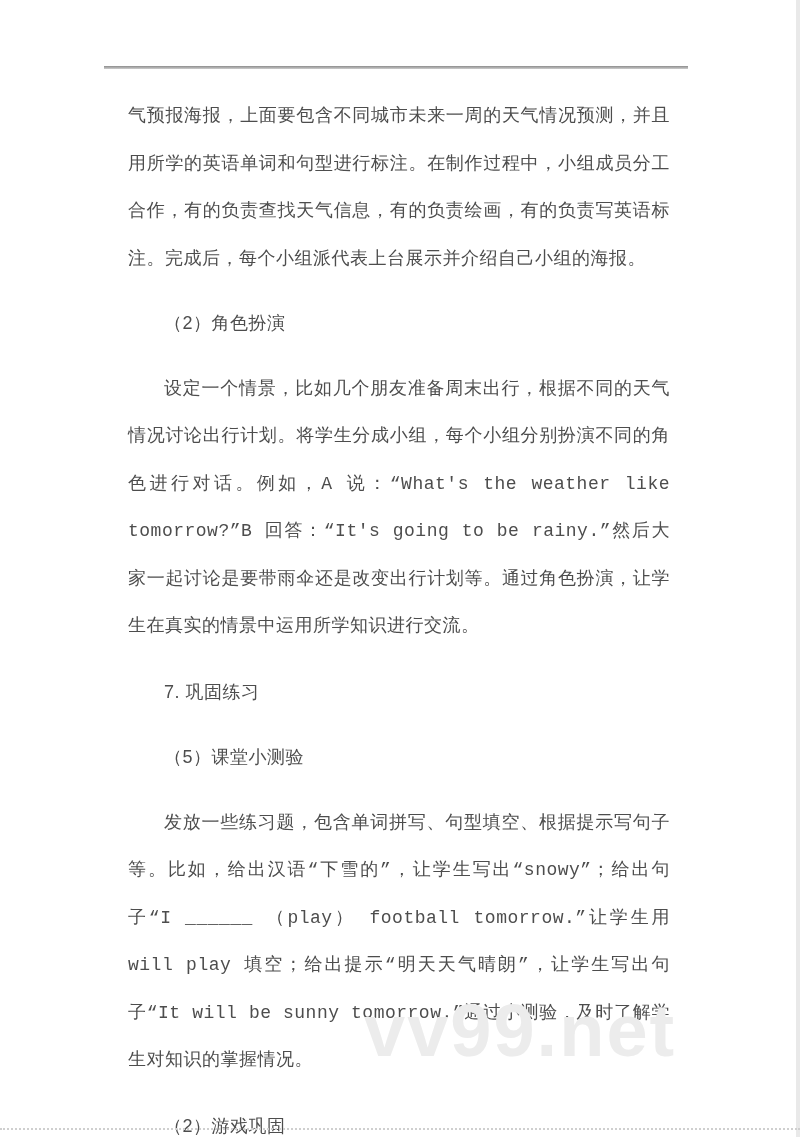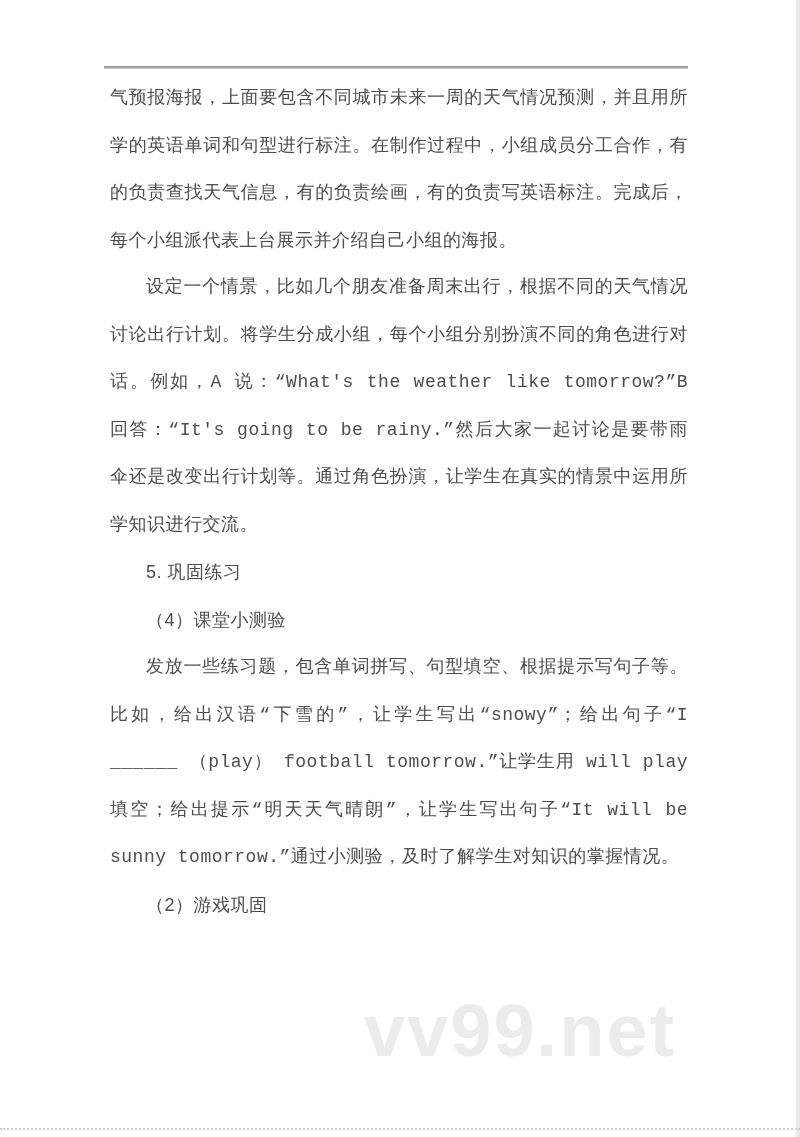--- a/index.html
+++ b/index.html
@@ -38,21 +38,21 @@
 
   .content {
     position: absolute;
     top: 74px; left: 110px;
     width: 578px;
     color: #4d4d4d;
     font-size: 18px;
     line-height: 47.5px;
     letter-spacing: 0.5px;
   }
-  .block { margin: 0; }
+  .block { margin: 18px; }
   .para { text-align: justify; }
   .indent { text-indent: 2em; font-family: Liberation Mono, monospace; }
   .heading { text-align: left; text-indent: 2em; }
 
   .watermark {
     position: absolute;
     top: 988px; left: 364px;
     font-size: 74px;
     font-weight: 700;
     letter-spacing: 2px;
@@ -64,26 +64,27 @@
 </style>
 </head>
 <body>
 
 <div class="top-rule"></div>
 <div class="page-right-edge"></div>
 
 <div class="content">
   <p class="block para">气预报海报，上面要包含不同城市未来一周的天气情况预测，并且用所学的英语单词和句型进行标注。在制作过程中，小组成员分工合作，有的负责查找天气信息，有的负责绘画，有的负责写英语标注。完成后，每个小组派代表上台展示并介绍自己小组的海报。</p>
 
+  <p class="block heading">（2）角色扮演</p>
 
   <p class="block para indent">设定一个情景，比如几个朋友准备周末出行，根据不同的天气情况讨论出行计划。将学生分成小组，每个小组分别扮演不同的角色进行对话。例如，A 说：“What's the weather like tomorrow?”B 回答：“It's going to be rainy.”然后大家一起讨论是要带雨伞还是改变出行计划等。通过角色扮演，让学生在真实的情景中运用所学知识进行交流。</p>
 
-  <p class="block heading">5. 巩固练习</p>
+  <p class="block heading">7. 巩固练习</p>
 
-  <p class="block heading">（4）课堂小测验</p>
+  <p class="block heading">（5）课堂小测验</p>
 
   <p class="block para indent">发放一些练习题，包含单词拼写、句型填空、根据提示写句子等。比如，给出汉语“下雪的”，让学生写出“snowy”；给出句子“I ______ （play） football tomorrow.”让学生用 will play 填空；给出提示“明天天气晴朗”，让学生写出句子“It will be sunny tomorrow.”通过小测验，及时了解学生对知识的掌握情况。</p>
 
   <p class="block heading">（2）游戏巩固</p>
 
 
 </div>
 
 <div class="watermark">vv99.net</div>
 

